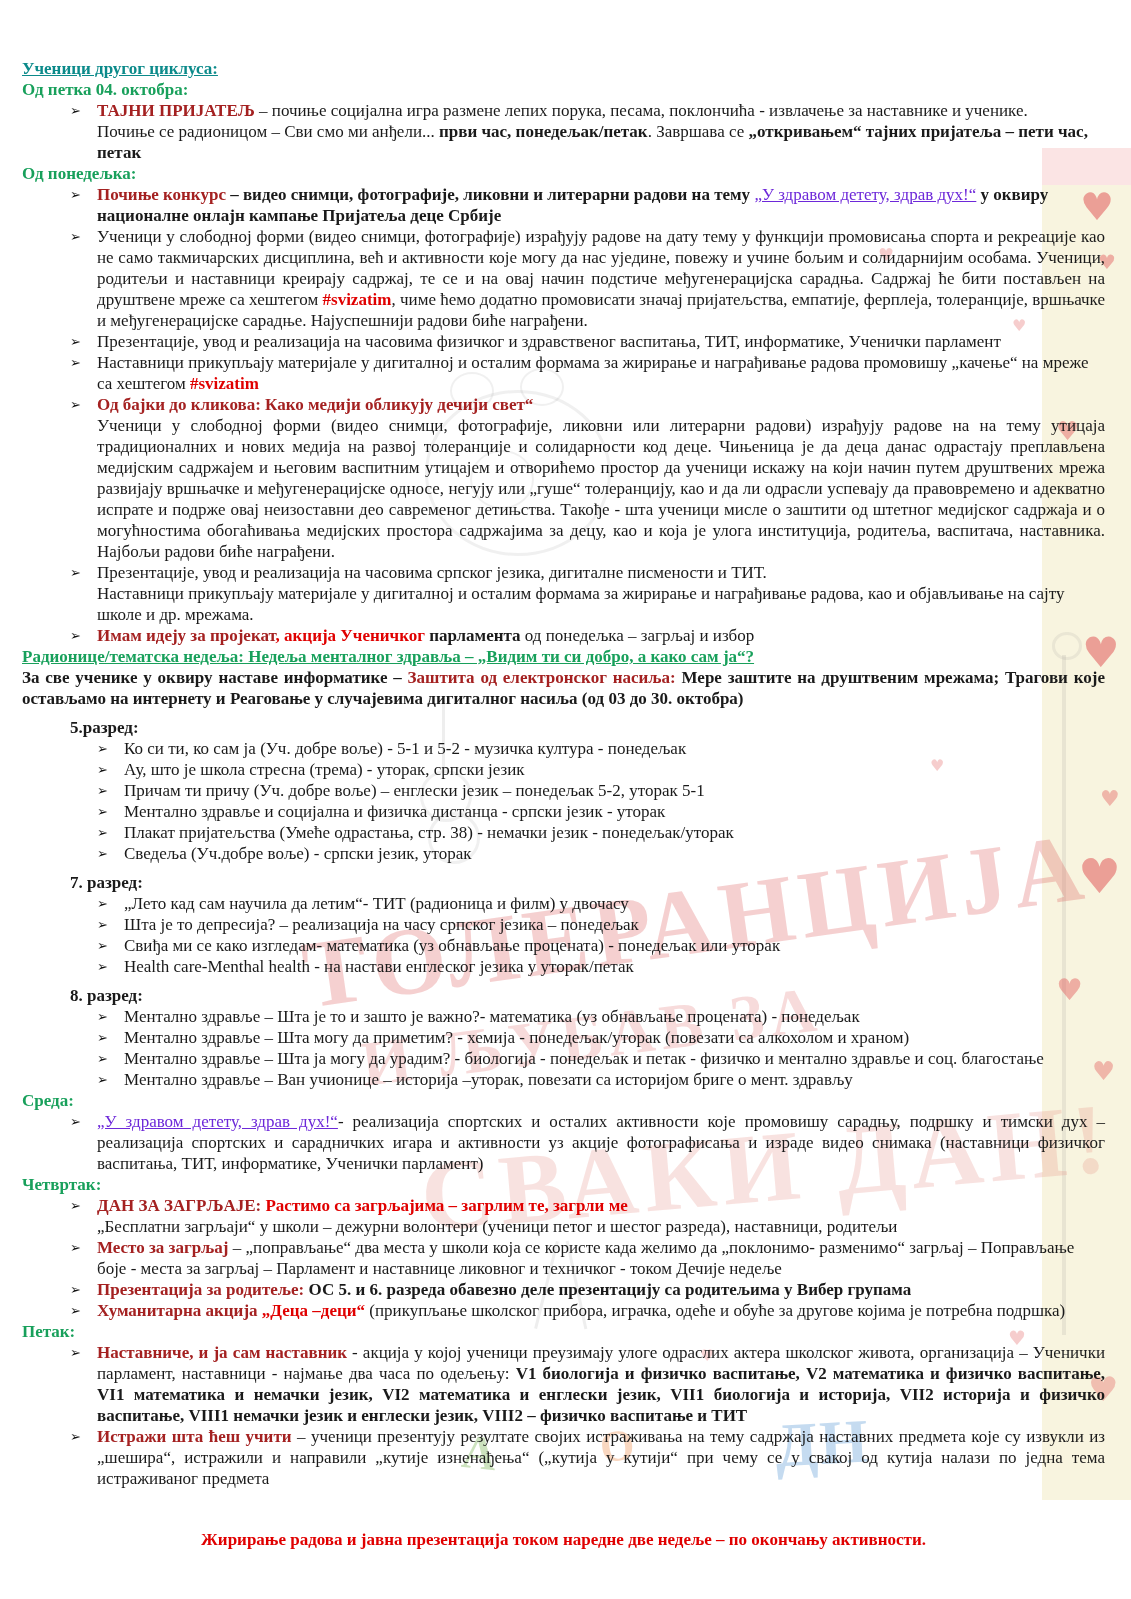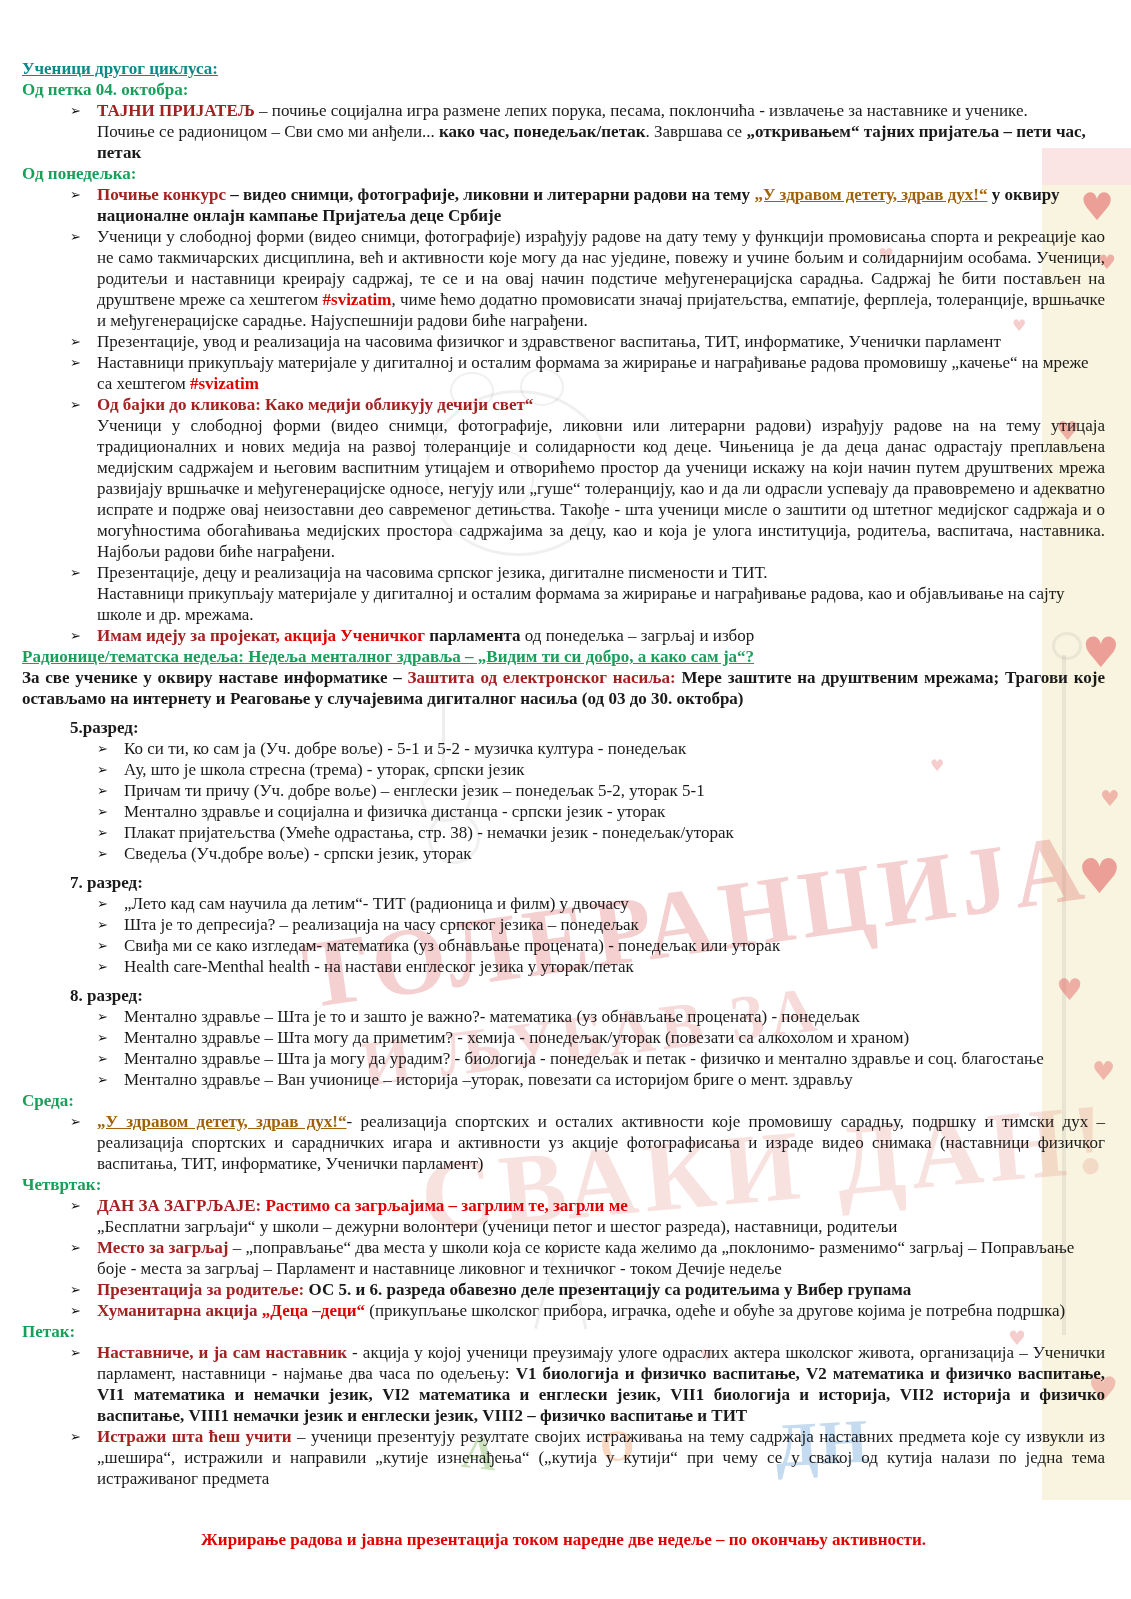--- a/index.html
+++ b/index.html
@@ -39,21 +39,21 @@
   .li2 .arrow{position:absolute;left:75px;top:0;font-size:13px;color:#111;}
   .cont{padding-left:75px;}
   .sub{padding-left:48px;font-weight:bold;margin-top:8px;}
   .flush{padding-left:0;}
   .center{text-align:center;margin-top:40px;}
   
   .s-n{}
   .s-b{font-weight:bold;}
   .s-dr{color:#a42121;font-weight:bold;}
   .s-r{color:#e00000;font-weight:bold;}
-  .s-ru{color:#a16207;font-weight:bold;text-decoration:underline;}
+  .s-ru{color:#6d28d9;font-weight:normal;text-decoration:underline;}
   .s-g{color:#18a05b;font-weight:bold;}
   .s-gu{color:#18a05b;font-weight:bold;text-decoration:underline;margin-top:20px;}
   .s-tu{color:#0b8a8a;font-weight:bold;text-decoration:underline;}
 </style>
 </head>
 <body>
 
 <div id="watermark">
   <div class="wm-pink-top"></div>
   <div class="wm-strip"></div>
@@ -92,29 +92,29 @@
       <span class="wm-heart" style="left: 930px; top: 758px; font-size: 16px; opacity: 0.3;">♥</span>
       <span class="wm-heart" style="left: 1008px; top: 1328px; font-size: 20px; opacity: 0.3;">♥</span>
       <span class="wm-heart" style="left: 700px; top: 1348px; font-size: 16px; opacity: 0.25;">♥</span>
     </div>
 </div>
 
 <div id="doc">
     <div class="block flush"><span class="s-tu">Ученици другог циклуса:</span></div>
     <div class="block flush"><span class="s-g">Од петка 04. октобра:</span></div>
     <div class="block li"><span class="arrow">➢</span><span class="s-dr">ТАЈНИ ПРИЈАТЕЉ</span><span class="s-n"> – почиње социјална игра размене лепих порука, песама, поклончића - извлачење за наставнике и ученике.</span></div>
-    <div class="block cont"><span class="s-n">Почиње се радионицом – Сви смо ми анђели... </span><span class="s-b">како час, понедељак/петак</span><span class="s-n">. Завршава се </span><span class="s-b">„откривањем“ тајних пријатеља – пети час, петак</span></div>
+    <div class="block cont"><span class="s-n">Почиње се радионицом – Сви смо ми анђели... </span><span class="s-b">први час, понедељак/петак</span><span class="s-n">. Завршава се </span><span class="s-b">„откривањем“ тајних пријатеља – пети час, петак</span></div>
     <div class="block flush"><span class="s-g">Од понедељка:</span></div>
     <div class="block li"><span class="arrow">➢</span><span class="s-dr">Почиње конкурс</span><span class="s-b"> – видео снимци, фотографије, ликовни и литерарни радови на тему </span><span class="s-ru">„У здравом детету, здрав дух!“</span><span class="s-b"> у оквиру националне онлајн кампање Пријатеља деце Србије</span></div>
     <div class="block li justify"><span class="arrow">➢</span><span class="s-n">Ученици у слободној форми (видео снимци, фотографије) израђују радове на дату тему у функцији промовисања спорта и рекреације као не само такмичарских дисциплина, већ и активности које могу да нас уједине, повежу и учине бољим и солидарнијим особама. Ученици, родитељи и наставници креирају садржај, те се и на овај начин подстиче међугенерацијска сарадња. Садржај ће бити постављен на друштвене мреже са хештегом </span><span class="s-r">#svizatim</span><span class="s-n">, чиме ћемо додатно промовисати значај пријатељства, емпатије, ферплеја, толеранције, вршњачке и међугенерацијске сарадње. Најуспешнији радови биће награђени.</span></div>
     <div class="block li"><span class="arrow">➢</span><span class="s-n">Презентације, увод и реализација на часовима физичког и здравственог васпитања, ТИТ, информатике, Ученички парламент</span></div>
     <div class="block li"><span class="arrow">➢</span><span class="s-n">Наставници  прикупљају материјале у дигиталној и осталим формама за жирирање и награђивање радова промовишу „качење“ на мреже са хештегом </span><span class="s-r">#svizatim</span></div>
     <div class="block li"><span class="arrow">➢</span><span class="s-dr">Од бајки до кликова: Како медији обликују дечији свет“</span></div>
     <div class="block cont justify"><span class="s-n">Ученици у слободној форми (видео снимци, фотографије, ликовни или литерарни радови) израђују радове на на тему утицаја традиционалних и нових медија на развој толеранције и солидарности код деце. Чињеница је да деца данас одрастају преплављена медијским садржајем и његовим васпитним утицајем и отворићемо простор да ученици искажу на који начин путем друштвених мрежа развијају вршњачке и међугенерацијске односе, негују или „гуше“ толеранцију, као и да ли одрасли успевају да правовремено и адекватно испрате и подрже овај неизоставни део савременог детињства. Такође - шта ученици мисле о заштити од штетног медијског садржаја и о могућностима обогаћивања медијских простора садржајима за децу, као и која је улога институција, родитеља, васпитача, наставника. Најбољи радови биће награђени.</span></div>
-    <div class="block li"><span class="arrow">➢</span><span class="s-n">Презентације, децу и реализација на часовима  српског језика, дигиталне писмености и ТИТ.</span></div>
+    <div class="block li"><span class="arrow">➢</span><span class="s-n">Презентације, увод и реализација на часовима  српског језика, дигиталне писмености и ТИТ.</span></div>
     <div class="block cont"><span class="s-n">Наставници  прикупљају материјале у дигиталној и осталим формама за жирирање и награђивање радова, као и објављивање на сајту школе и др. мрежама.</span></div>
     <div class="block li"><span class="arrow">➢</span><span class="s-dr">Имам идеју за пројекат</span><span class="s-r">, акција Ученичког </span><span class="s-b">парламента</span><span class="s-n">  од понедељка – загрљај и избор</span></div>
     <div class="block flush"><span class="s-gu">Радионице/тематска недеља: Недеља менталног здравља – „Видим ти си добро, а како сам ја“?</span></div>
     <div class="block flush justify"><span class="s-b">За све ученике у оквиру наставе информатике – </span><span class="s-dr">Заштита од електронског насиља:</span><span class="s-b"> Мере заштите на друштвеним мрежама; Трагови које остављамо на интернету и Реаговање у случајевима дигиталног насиља (од 03 до 30. октобра)</span></div>
     <div class="block sub"><span class="s-b">5.разред:</span></div>
     <div class="block li2"><span class="arrow">➢</span><span class="s-n">Ко си ти, ко сам ја (Уч. добре воље) - 5-1 и 5-2 - музичка култура - понедељак</span></div>
     <div class="block li2"><span class="arrow">➢</span><span class="s-n">Ау, што је школа стресна (трема) - уторак, српски језик</span></div>
     <div class="block li2"><span class="arrow">➢</span><span class="s-n">Причам ти причу (Уч. добре воље)  – енглески језик – понедељак 5-2, уторак 5-1</span></div>
     <div class="block li2"><span class="arrow">➢</span><span class="s-n">Ментално здравље и социјална и физичка дистанца - српски језик - уторак</span></div>
     <div class="block li2"><span class="arrow">➢</span><span class="s-n">Плакат пријатељства (Умеће одрастања, стр. 38) - немачки језик - понедељак/уторак</span></div>

